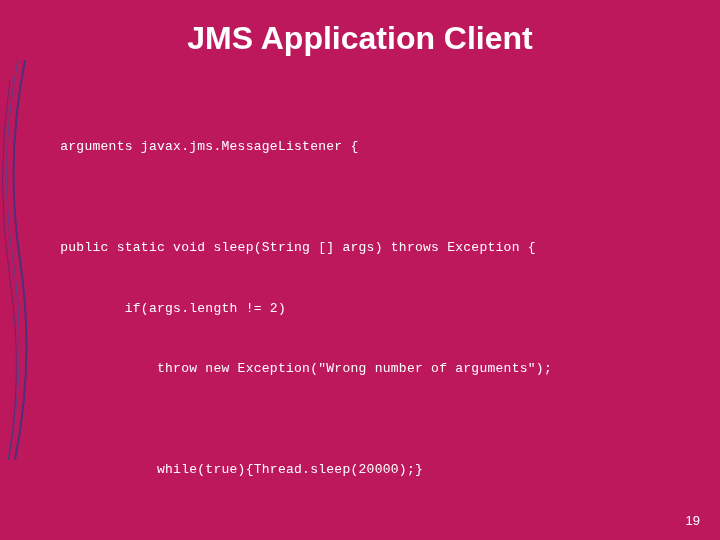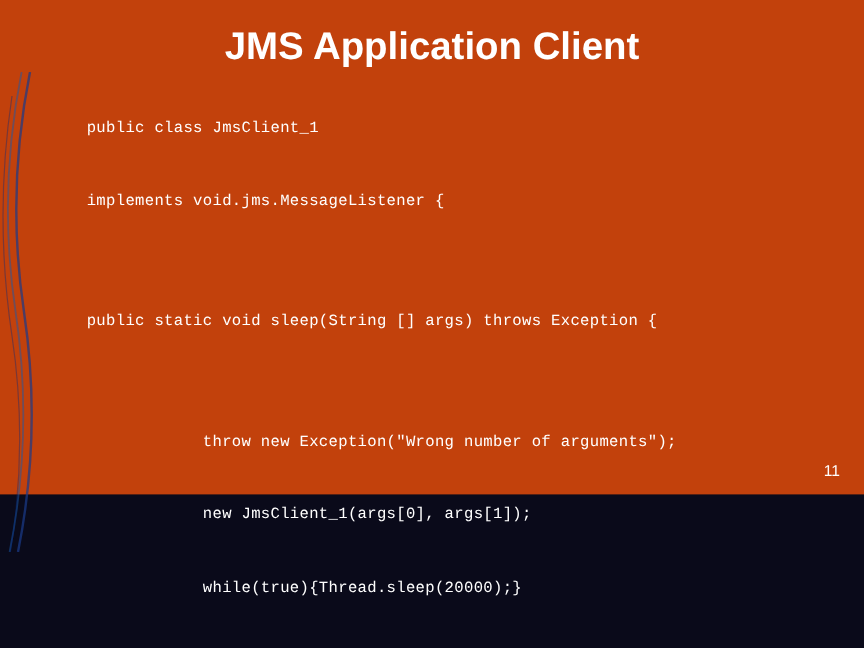--- a/index.html
+++ b/index.html
@@ -11,24 +11,24 @@
     body {
       width: 720px;
       height: 540px;
       background-color: #0a0a1a;
       font-family: Arial, sans-serif;
       overflow: hidden;
     }
 
     .slide {
       width: 720px;
-      height: 412px;
-      background-color: #c2410c;
+      height: 540px;
+      background-color: #be185d;
       position: relative;
-      padding: 20px 40px;
+      padding: 20px 28px;
     }
 
     .title {
       color: #ffffff;
       font-size: 32px;
       font-weight: bold;
       text-align: center;
       margin-bottom: 20px;
       font-family: Arial, sans-serif;
     }
@@ -68,31 +68,30 @@
 
   <svg class="deco-left" viewBox="0 0 30 400" xmlns="http://www.w3.org/2000/svg">
     <path d="M 25 0 Q 5 100 20 200 Q 35 300 15 400" stroke="#1a3a8a" stroke-width="2" fill="none" opacity="0.7"></path>
     <path d="M 18 0 Q -2 100 13 200 Q 28 300 8 400" stroke="#1a5aaa" stroke-width="1.5" fill="none" opacity="0.5"></path>
     <path d="M 10 20 Q -5 120 10 220 Q 25 320 5 420" stroke="#0a2a7a" stroke-width="1" fill="none" opacity="0.4"></path>
   </svg>
 
   <h1 class="title">JMS Application Client</h1>
 
   <div class="code-block">
-    <span>public class JmsClient_1</span>
     <br>
-    <span>implements void.jms.MessageListener {</span>
+    <span>arguments javax.jms.MessageListener {</span>
     <br>
     <br>
     <span>public static void sleep(String [] args) throws Exception {</span>
     <br>
+    <span>        if(args.length != 2)</span>
     <br>
     <span>            throw new Exception("Wrong number of arguments");</span>
     <br>
-    <span>            new JmsClient_1(args[0], args[1]);</span>
     <br>
     <span>            while(true){Thread.sleep(20000);}</span>
     <br>
     
     <br>
     
     <br>
     
     <br>
     <br>
@@ -104,14 +103,14 @@
     <br>
     
     <br>
     
     <br>
     
     <br>
     
   </div>
 
-  <div class="slide-number">11</div>
+  <div class="slide-number">19</div>
 </div>
 
 </body></html>

